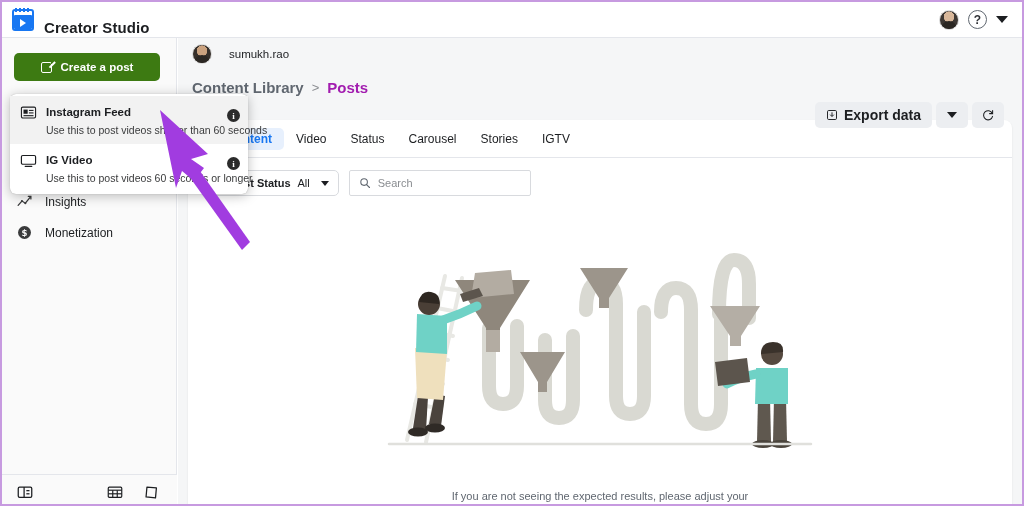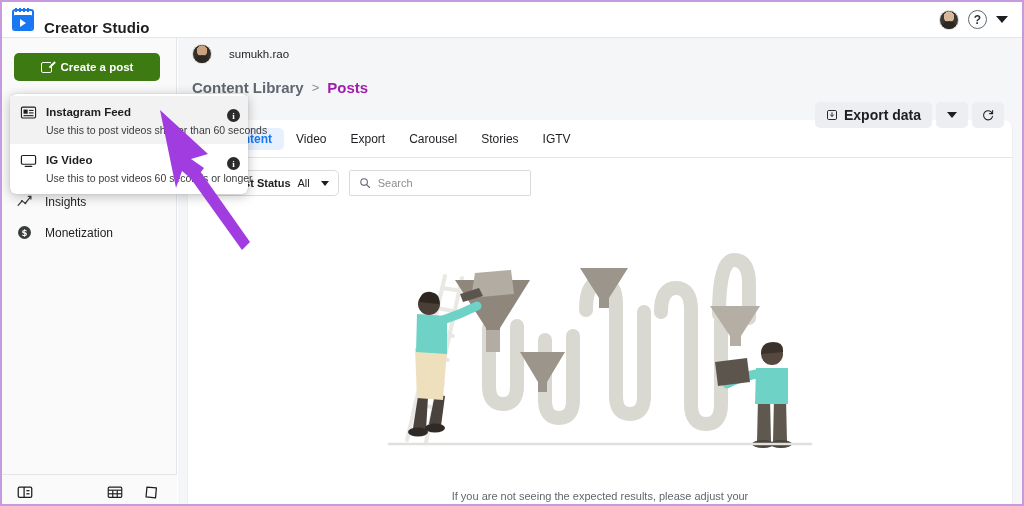--- a/index.html
+++ b/index.html
@@ -432,21 +432,21 @@
           </svg>
         </span>
       </div>
     </div>
 
     <div class="panel">
 
       <div class="tabs">
         <div class="tab active">All content</div>
         <div class="tab">Video</div>
-        <div class="tab">Export</div>
+        <div class="tab">Status</div>
         <div class="tab">Carousel</div>
         <div class="tab">Stories</div>
         <div class="tab">IGTV</div>
       </div>
 
       <div class="filters">
         <div class="pill">
           <span class="blue-dot"></span>
           <b>Post Status</b>
           <span>All</span>

